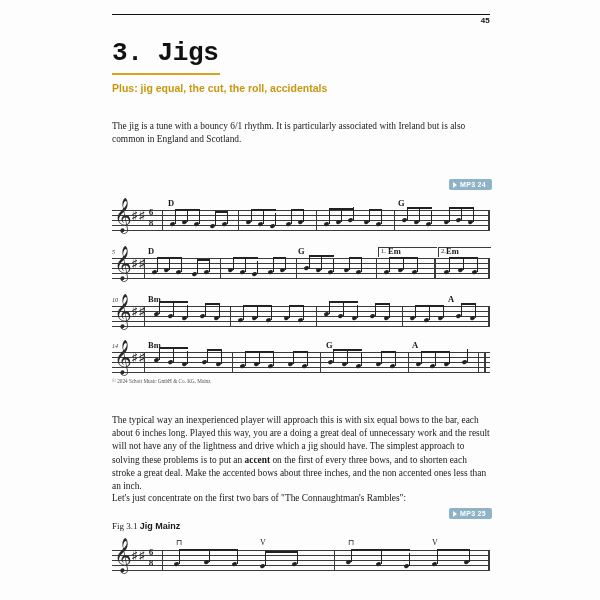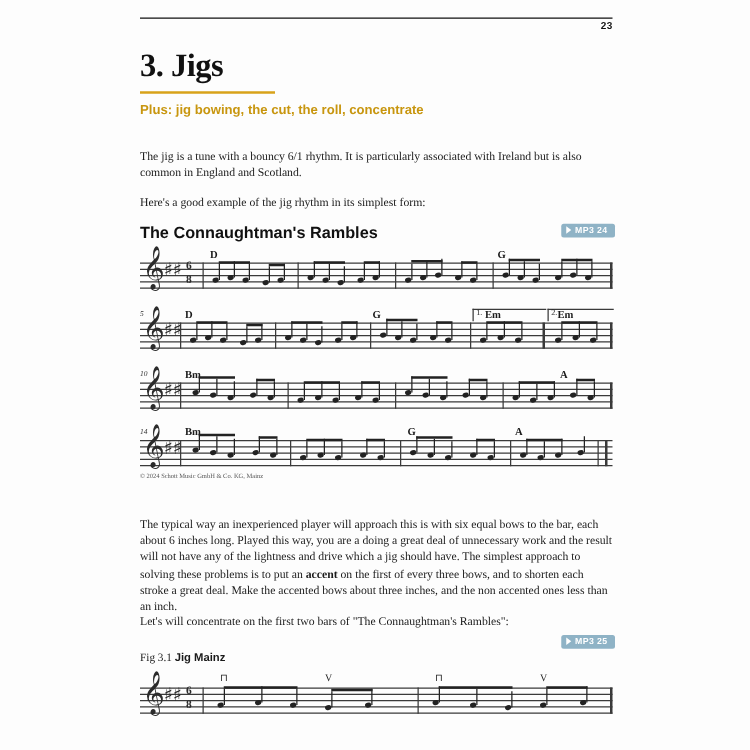--- a/index.html
+++ b/index.html
@@ -27,21 +27,21 @@
     right:110px;top:16px;
     font-family:"Liberation Sans", sans-serif;
     font-size:8px;
     font-weight:bold;
     color:#111;
     letter-spacing:.2px;
   }
   .chapter-title{
     position:absolute;
     left:112px;top:38px;
-    font-family:Liberation Serif, serif;
+    font-family:Liberation Mono, monospace;
     font-size:26px;
     font-weight:bold;
     color:#111;
     letter-spacing:-0.4px;
   }
   .chapter-title::after{
     content:"";
     position:absolute;
     left:0;bottom:-7px;
     width:108px;height:2px;
@@ -198,29 +198,27 @@
   }
   .fig-label b{font-family:"Liberation Sans", sans-serif;font-size:9px;}
   b.inlinebold{font-weight:bold;}
 </style>
 </head>
 <body>
 
 <div class="page">
 
   <div class="top-rule"></div>
-  <div class="page-number">23</div>
+  <div class="page-number">45</div>
 
   <div class="chapter-title">3. Jigs</div>
-  <div class="subtitle">Plus: jig bowing, the cut, the roll, concentrate</div>
+  <div class="subtitle">Plus: jig equal, the cut, the roll, accidentals</div>
 
   <div class="para p1">The jig is a tune with a bouncy 6/1 rhythm. It is particularly associated with Ireland but is also common in England and Scotland.</div>
-  <div class="para p2">Here's a good example of the jig rhythm in its simplest form:</div>
-
-  <div class="tune-title">The Connaughtman's Rambles</div>
+
   <div class="mp3-badge badge1"><span class="tri"></span><span>MP3  24</span></div>
 
   <div class="score" style="top:198px;">
     <div class="sysrow">
       <div class="staff">
         <div class="ln"></div>
           <div class="ln"></div>
           <div class="ln"></div>
           <div class="ln"></div>
           <div class="ln"></div>
@@ -534,21 +532,21 @@
       <div class="beam" style="left:309px;top:11px;width:29px;"></div>
       <div class="note" style="left:350px;top:20px;"></div>
         <div class="stem" style="left:355px;top:9px;"></div>
     </div>
   </div>
 
   <div class="copyright">© 2024 Schott Music GmbH &amp; Co. KG, Mainz</div>
 
   <div class="para p3"><span>The typical way an inexperienced player will approach this is with six equal bows to the bar, each about 6 inches long. Played this way, you are a doing a great deal of unnecessary work and the result will not have any of the lightness and drive which a jig should have. The simplest approach to solving these problems is to put an </span><b class="inlinebold">accent</b><span> on the first of every three bows, and to shorten each stroke a great deal. Make the accented bows about three inches, and the non accented ones less than an inch.</span></div>
 
-  <div class="para p4">Let's will concentrate on the first two bars of "The Connaughtman's Rambles":</div>
+  <div class="para p4">Let's just concentrate on the first two bars of "The Connaughtman's Rambles":</div>
 
   <div class="fig-label"><span>Fig 3.1</span> <b>Jig Mainz</b></div>
   <div class="mp3-badge badge2"><span class="tri"></span><span>MP3  25</span></div>
 
   <div class="score" style="top:538px;">
     <div class="sysrow">
       <div class="staff">
         <div class="ln"></div>
           <div class="ln"></div>
           <div class="ln"></div>

